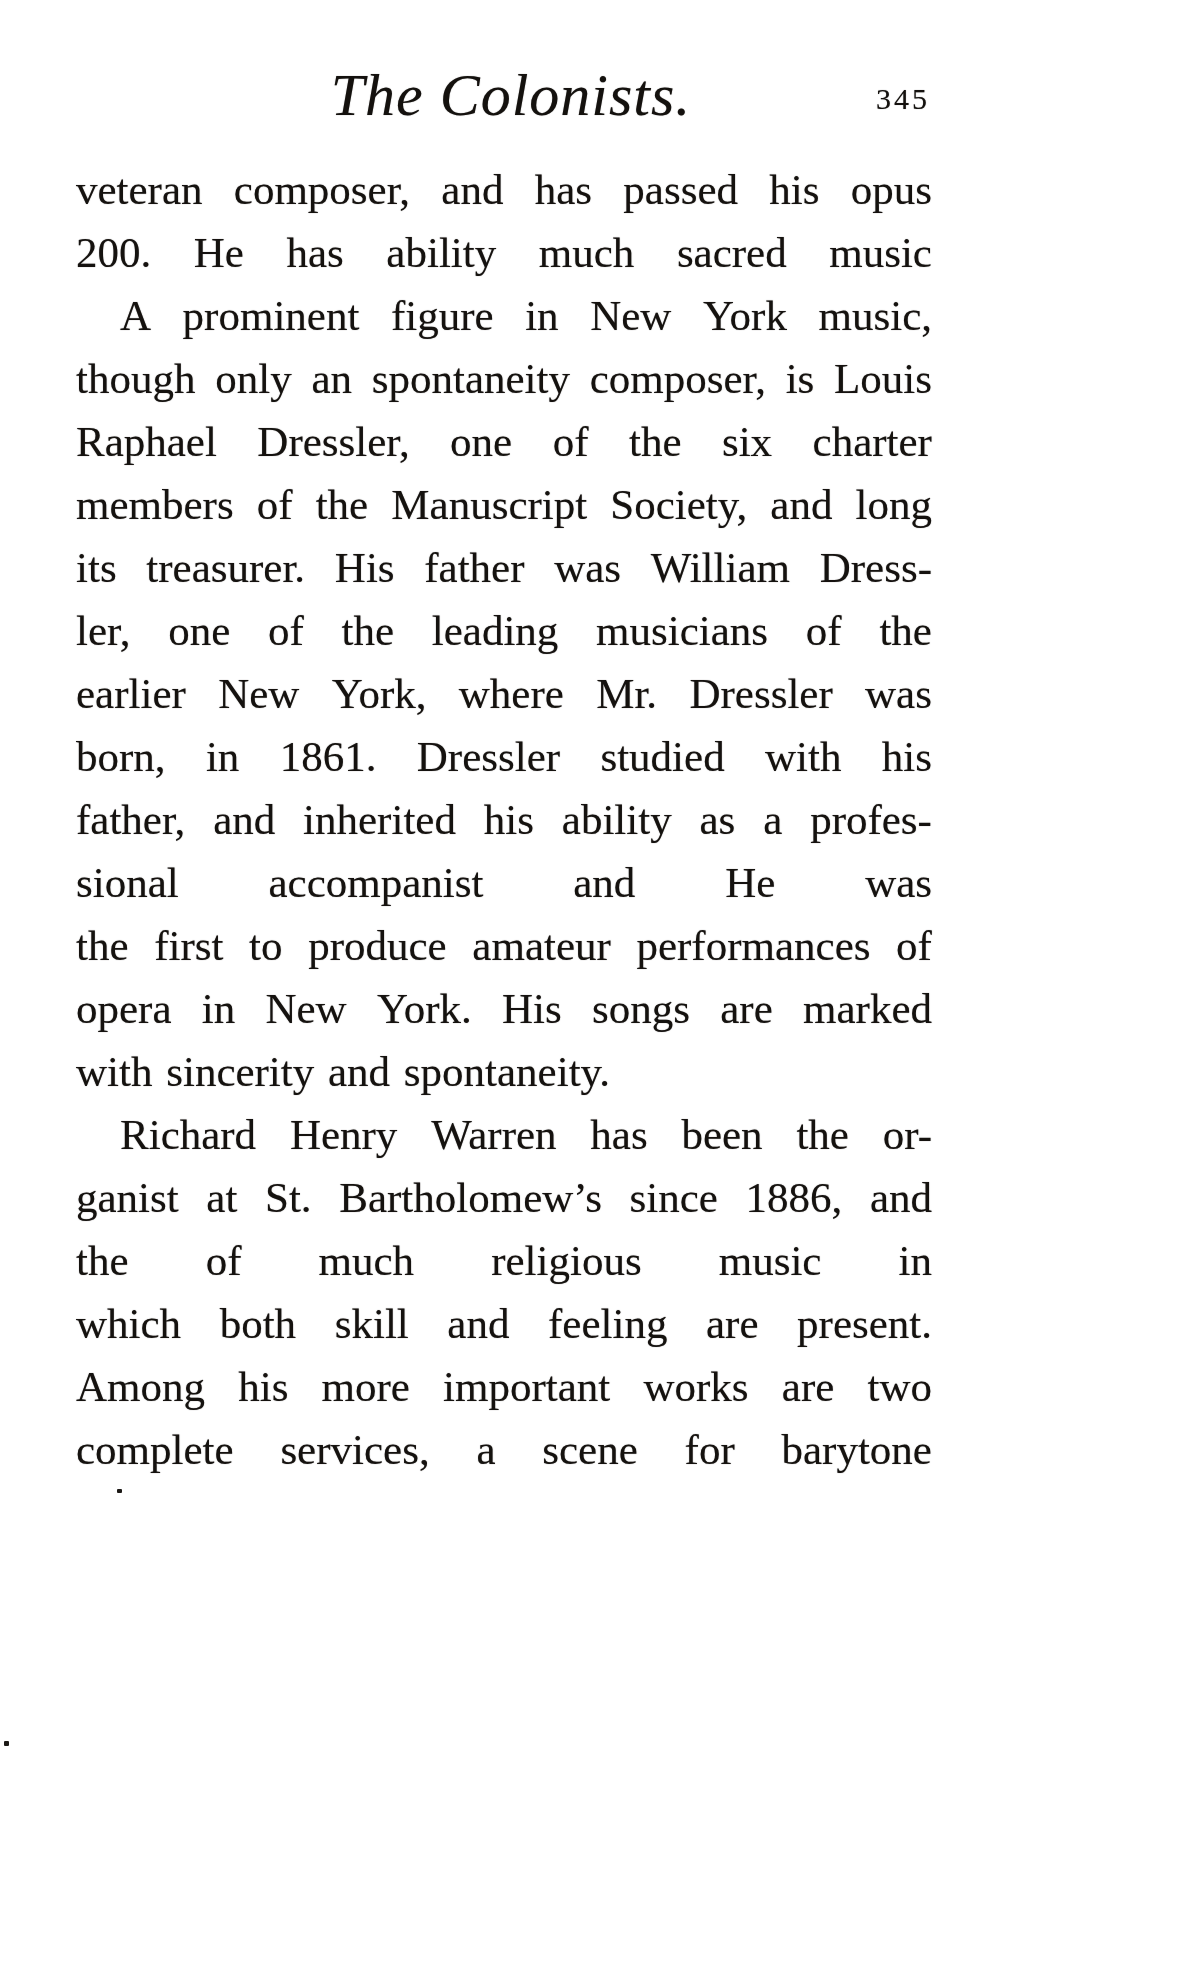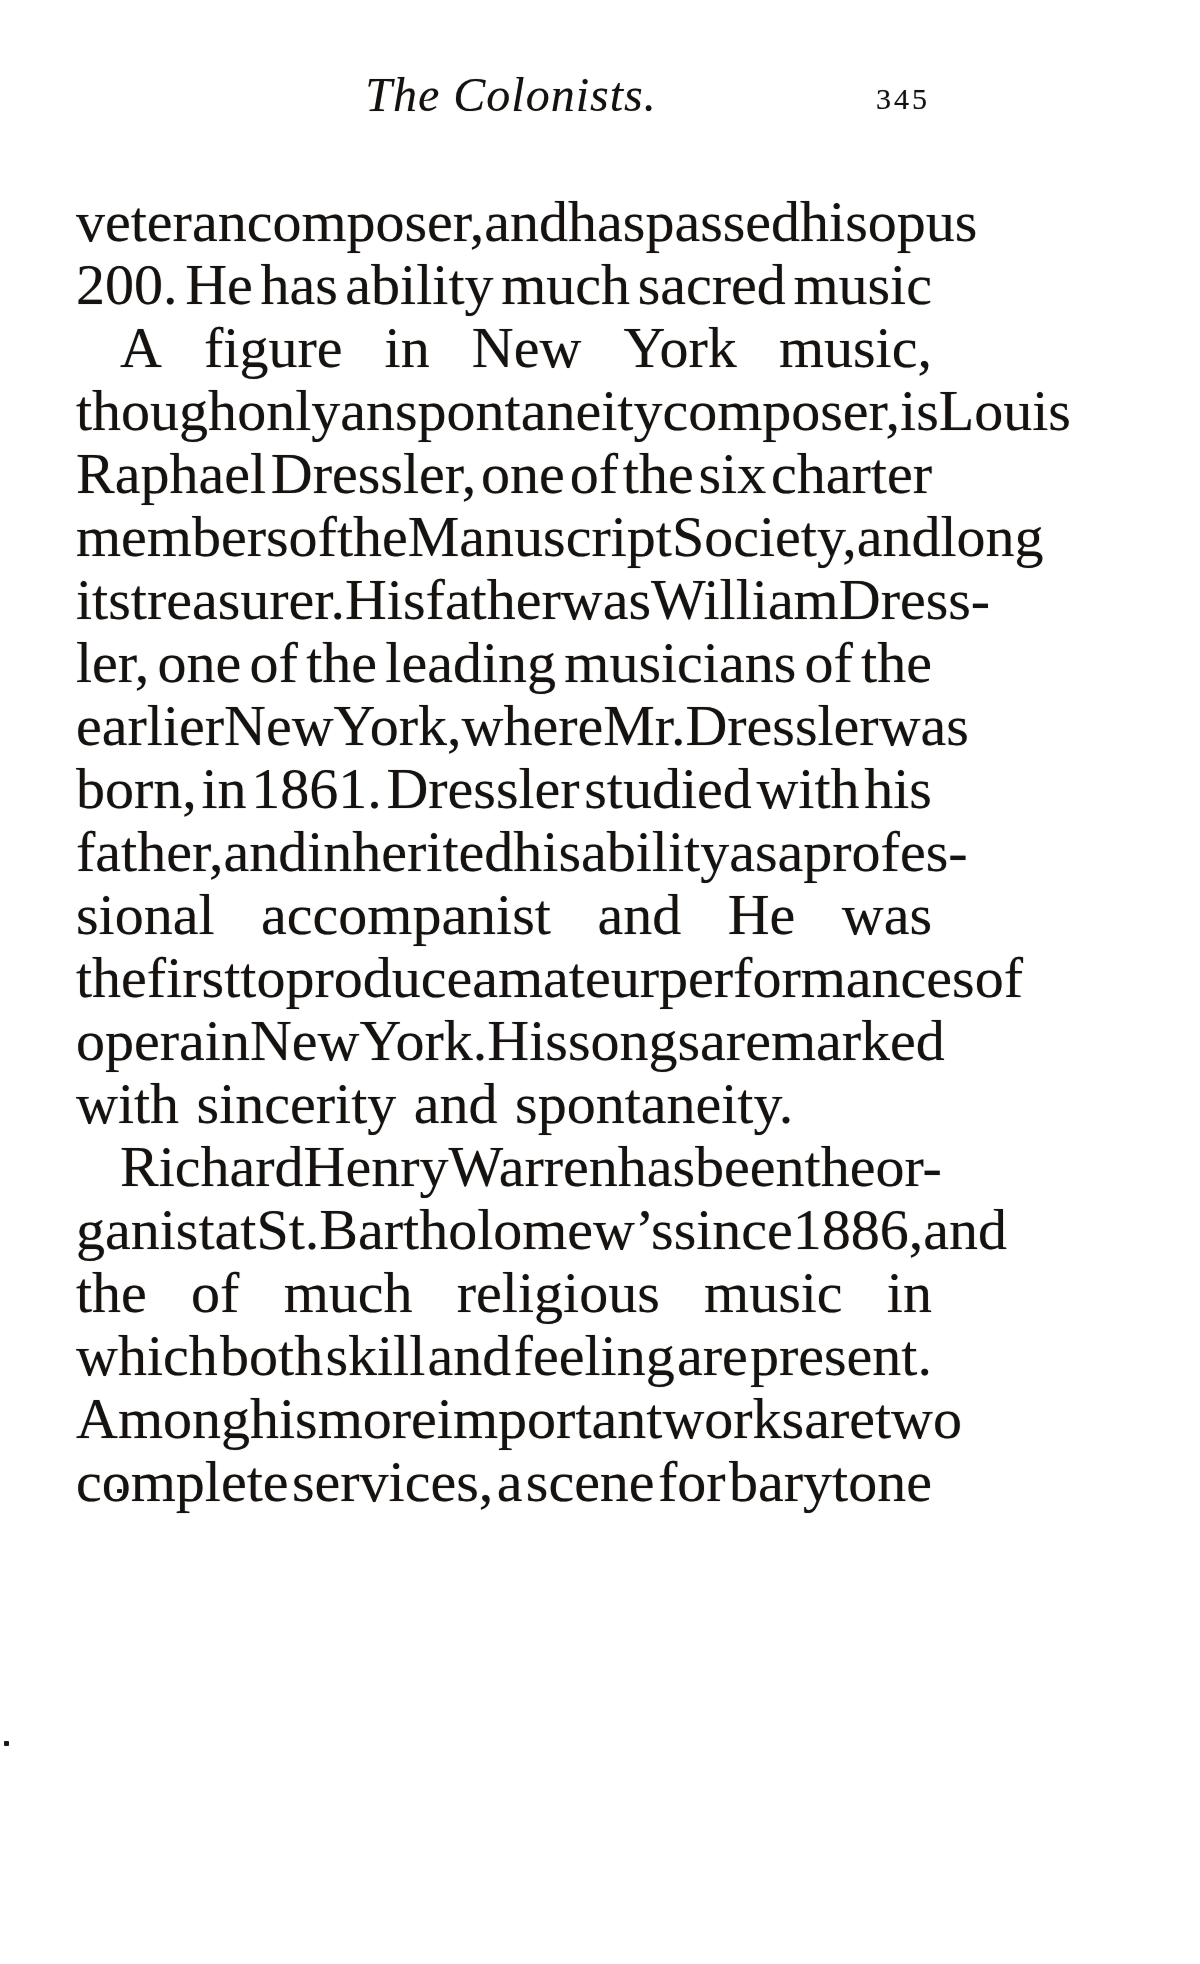--- a/index.html
+++ b/index.html
@@ -24,45 +24,44 @@
     height: 60px;
   }
   .running-title {
     position: absolute;
     left: 0;
     right: 0;
     top: 0;
     text-align: center;
     text-indent: 14px;
     font-style: italic;
-    font-size: 48px;
+    font-size: 60px;
     line-height: 58px;
     letter-spacing: 1px;
     color: #14110e;
     text-shadow: 0 0 1px rgba(20,17,14,0.45);
   }
   .page-number {
     position: absolute;
     right: 2px;
     top: 4px;
     font-size: 30px;
     line-height: 58px;
     letter-spacing: 3px;
     color: #14110e;
     text-shadow: 0 0 1px rgba(20,17,14,0.45);
   }
   .text-block {
     position: absolute;
     left: 76px;
     top: 158px;
     width: 856px;
-    font-size: 58px;
+    font-size: 43px;
     color: #15120f;
     text-shadow: 0 0 1px rgba(21,18,15,0.5);
-    margin-top: 32px;
   }
   .line {
     height: 63px;
     line-height: 63px;
     white-space: nowrap;
     word-spacing: 3px;
   }
   .line.justify {
     display: flex;
     justify-content: space-between;
@@ -102,20 +101,21 @@
           <span>has</span>
           <span>ability</span>
           <span>much</span>
           <span>sacred</span>
           <span>music</span>
         </div>
       </div>
       <div>
         <div class="line justify indent">
           <span>A</span>
+          <span>prominent</span>
           <span>figure</span>
           <span>in</span>
           <span>New</span>
           <span>York</span>
           <span>music,</span>
         </div>
         <div class="line justify">
           <span>though</span>
           <span>only</span>
           <span>an</span>

